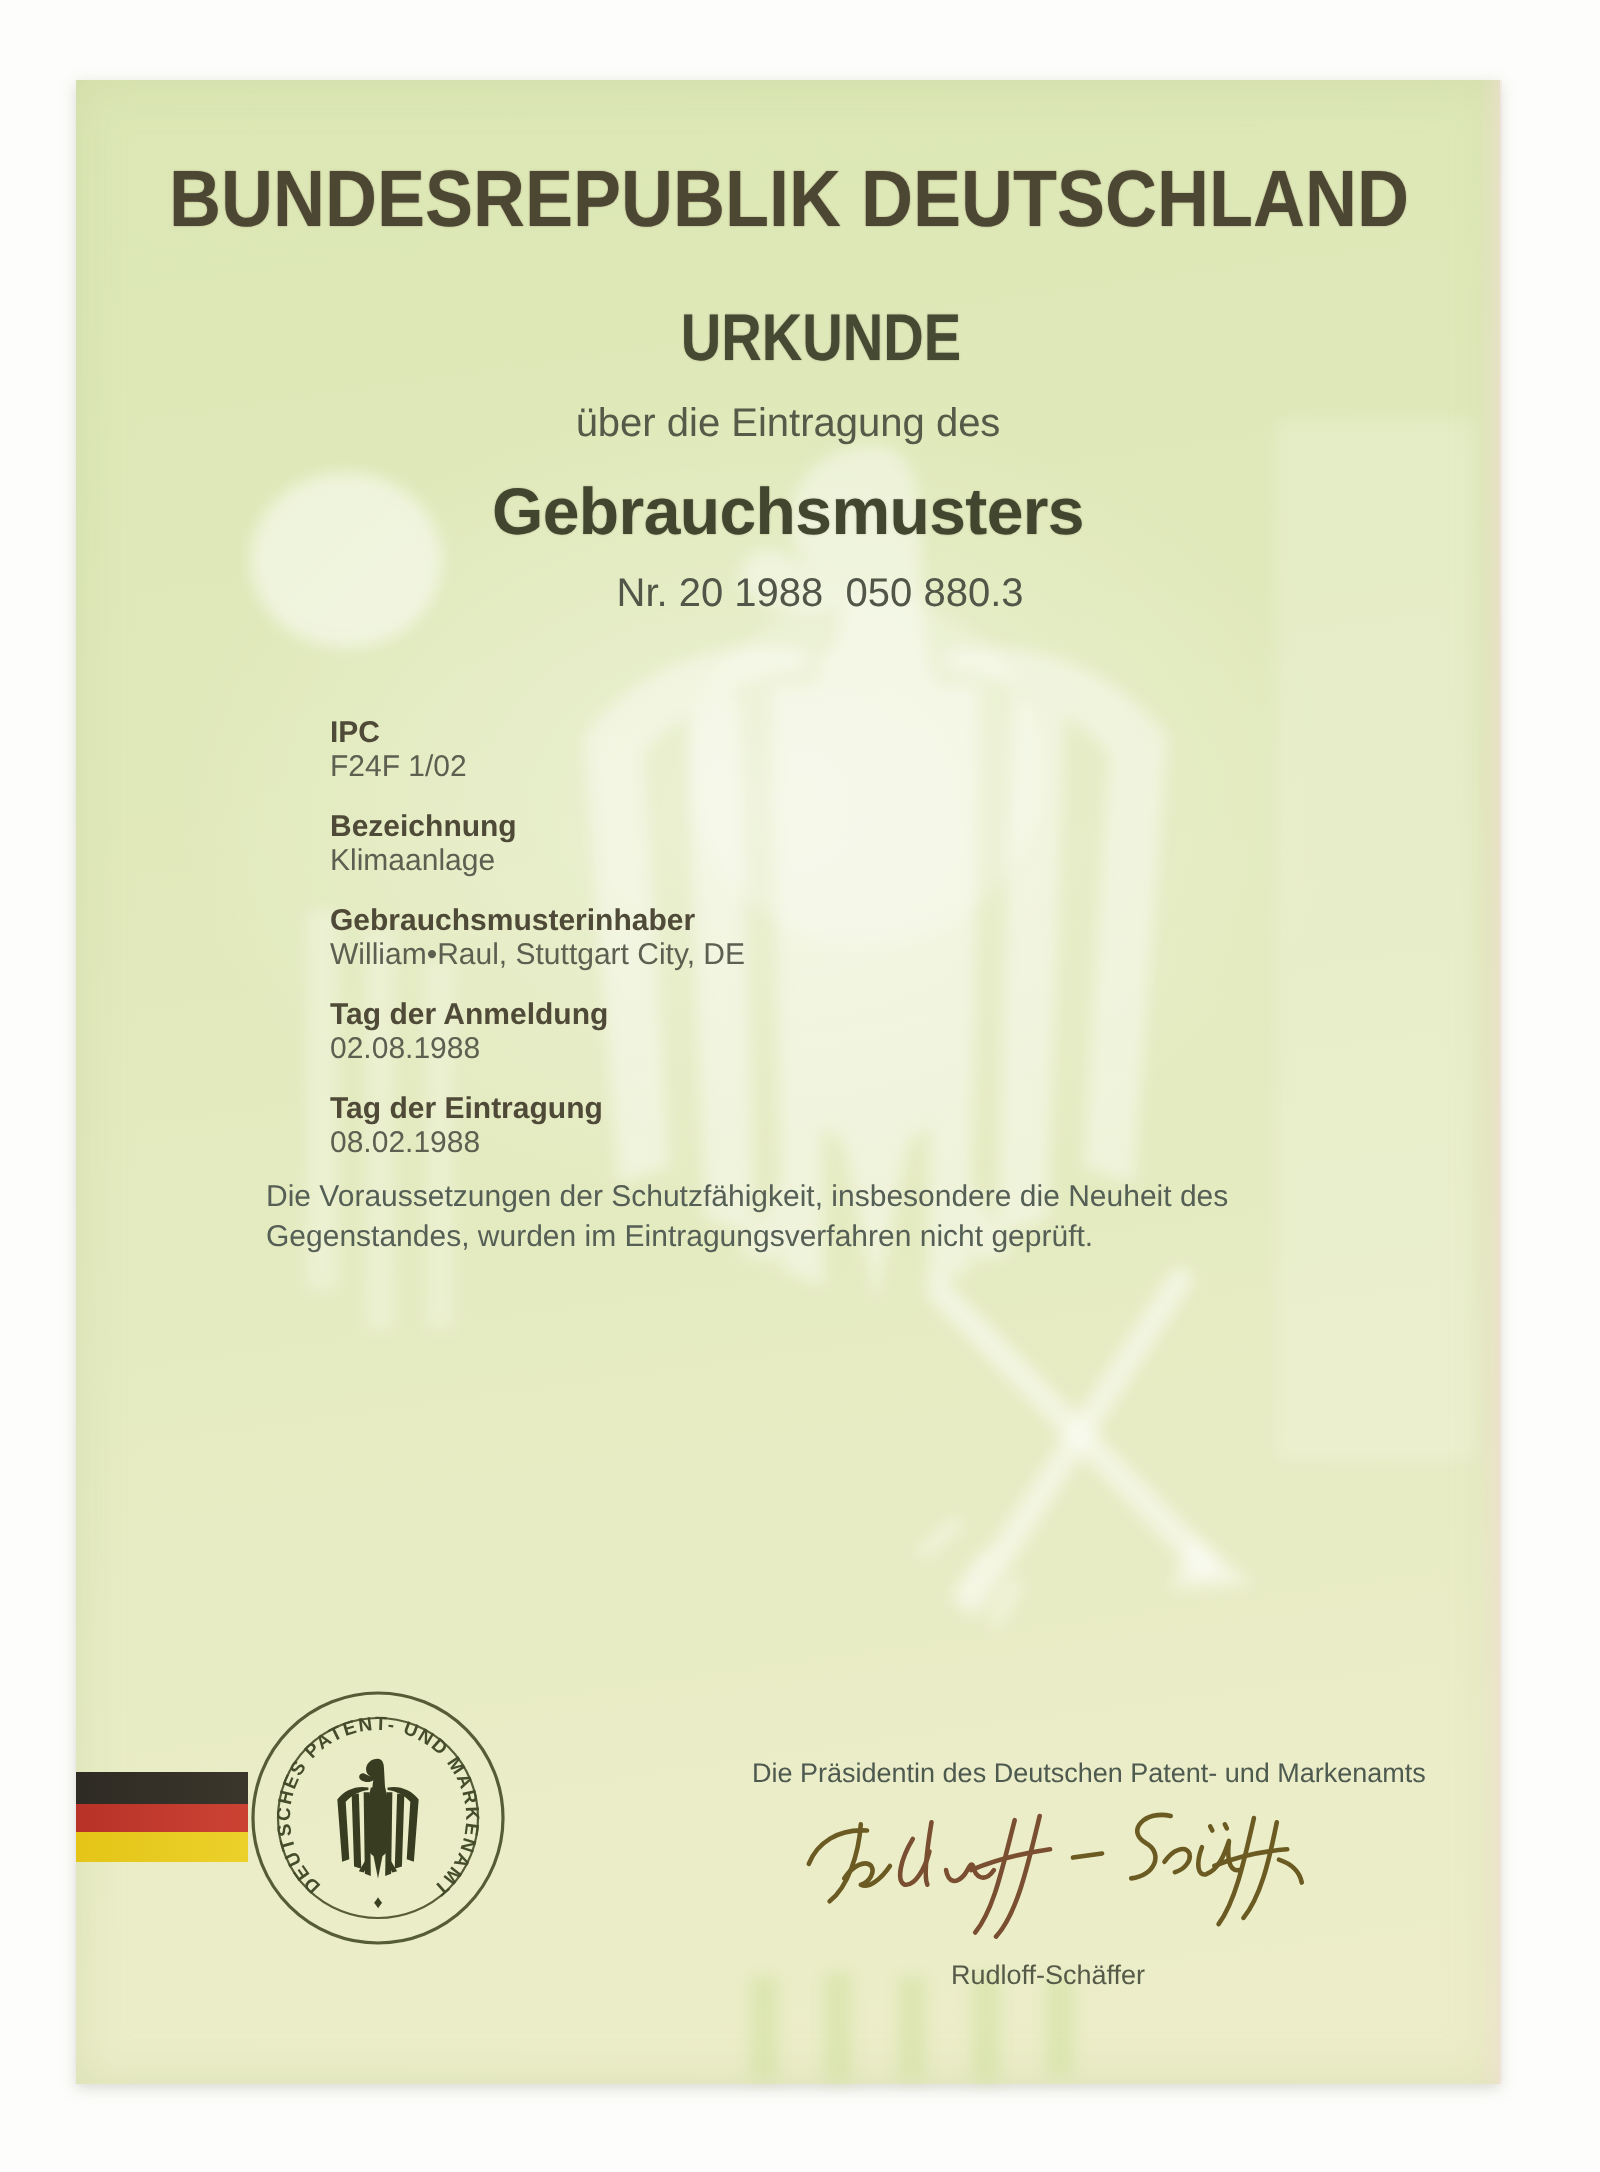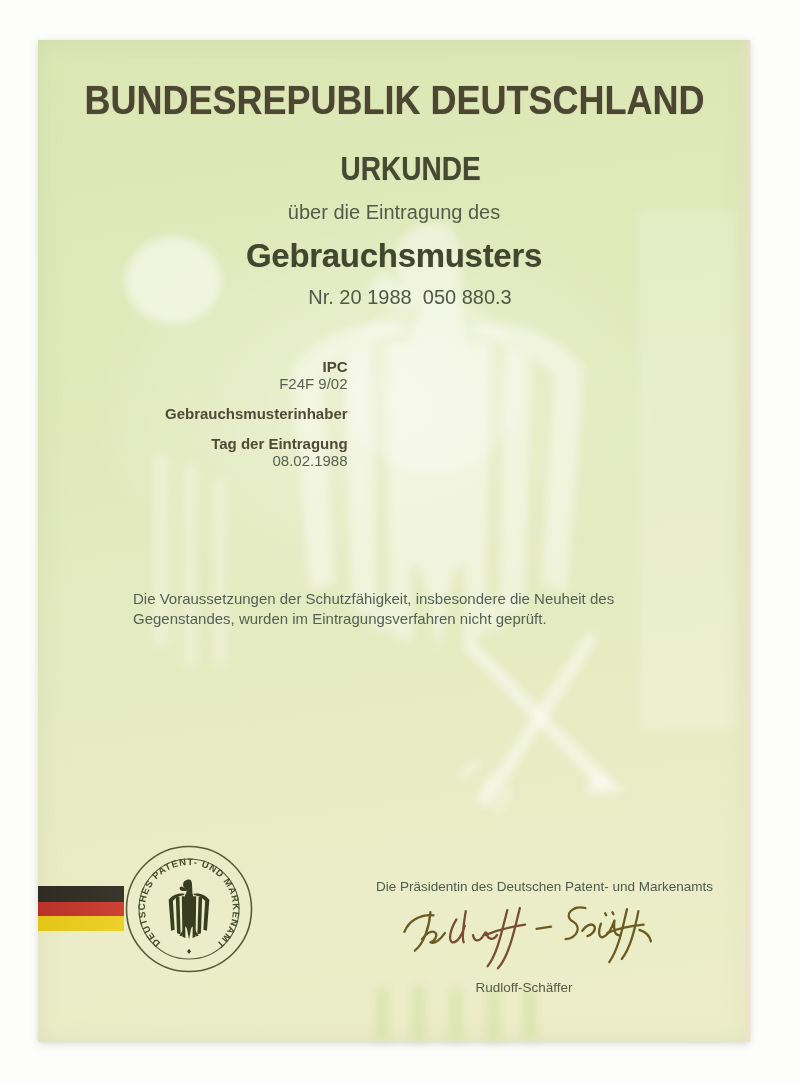--- a/index.html
+++ b/index.html
@@ -23,21 +23,21 @@
   .centered { position:absolute; left:0; width:712px; text-align:center; }
 
   .title { top:38px; font-size:40px; font-weight:bold; color:#4c4733; white-space:nowrap; text-shadow:0 0 1px rgba(96,62,40,0.45); }
   .title .squeeze { display:inline-block; transform:scaleX(0.9); transform-origin:center; }
   .doc-type { top:110px; font-size:33px; font-weight:bold; color:#474a32; text-shadow:0 0 1px rgba(90,60,70,0.4);padding-left:32px; }
   .doc-type .squeeze { display:inline-block; transform:scaleX(0.85); transform-origin:center; }
   .reg-line { top:161px; font-size:20px; color:#565a48; }
   .subject { top:197px; font-size:33px; font-weight:bold; color:#42462f; letter-spacing:-0.3px; text-shadow:0 0 1px rgba(80,70,50,0.35); }
   .number { top:246px; font-size:20px; color:#525648; white-space:pre;padding-left:32px; }
 
-  .fields { position:absolute; left:127px; top:318px;text-align:right; }
+  .fields { position:absolute; left:127px; top:318px; }
   .field { margin-bottom:13px; }
   .field .label { font-size:15px; font-weight:bold; color:#4f4a38; line-height:17px; }
   .field .value { font-size:15px; color:#5d6051; line-height:17px; }
 
   .notice { position:absolute; left:95px; top:549px; width:502px; font-size:15px; line-height:19.5px; color:#555f55; }
 
   .presidium { position:absolute; left:338px; top:839px; width:360px; font-size:13.5px; color:#4e5a50; }
   .sig-svg { position:absolute; left:356px; top:850px; width:260px; height:88px; }
   .printed-name { position:absolute; left:356px; top:940px; width:260px; text-align:center; font-size:13.5px; color:#565a49; }
 
@@ -92,24 +92,33 @@
 
     <div class="centered title"><span class="squeeze">BUNDESREPUBLIK DEUTSCHLAND</span></div>
     <div class="centered doc-type"><span class="squeeze">URKUNDE</span></div>
     <div class="centered subject">Gebrauchsmusters</div>
     <div class="centered reg-line">über die Eintragung des</div>
     <div class="centered number">Nr. 20 1988  050 880.3</div>
 
     <div class="fields">
       <div class="field">
         <div class="label">IPC</div>
-        <div class="value">F24F 9/02</div>
+        <div class="value">F24F 1/02</div>
+      </div>
+      <div class="field">
+        <div class="label">Bezeichnung</div>
+        <div class="value">Klimaanlage</div>
       </div>
       <div class="field">
         <div class="label">Gebrauchsmusterinhaber</div>
+        <div class="value">William•Raul, Stuttgart City, DE</div>
+      </div>
+      <div class="field">
+        <div class="label">Tag der Anmeldung</div>
+        <div class="value">02.08.1988</div>
       </div>
       <div class="field">
         <div class="label">Tag der Eintragung</div>
         <div class="value">08.02.1988</div>
       </div>
     </div>
 
     <div class="notice">Die Voraussetzungen der Schutzfähigkeit, insbesondere die Neuheit des Gegenstandes, wurden im Eintragungsverfahren nicht geprüft.</div>
 
     <div class="flag">

